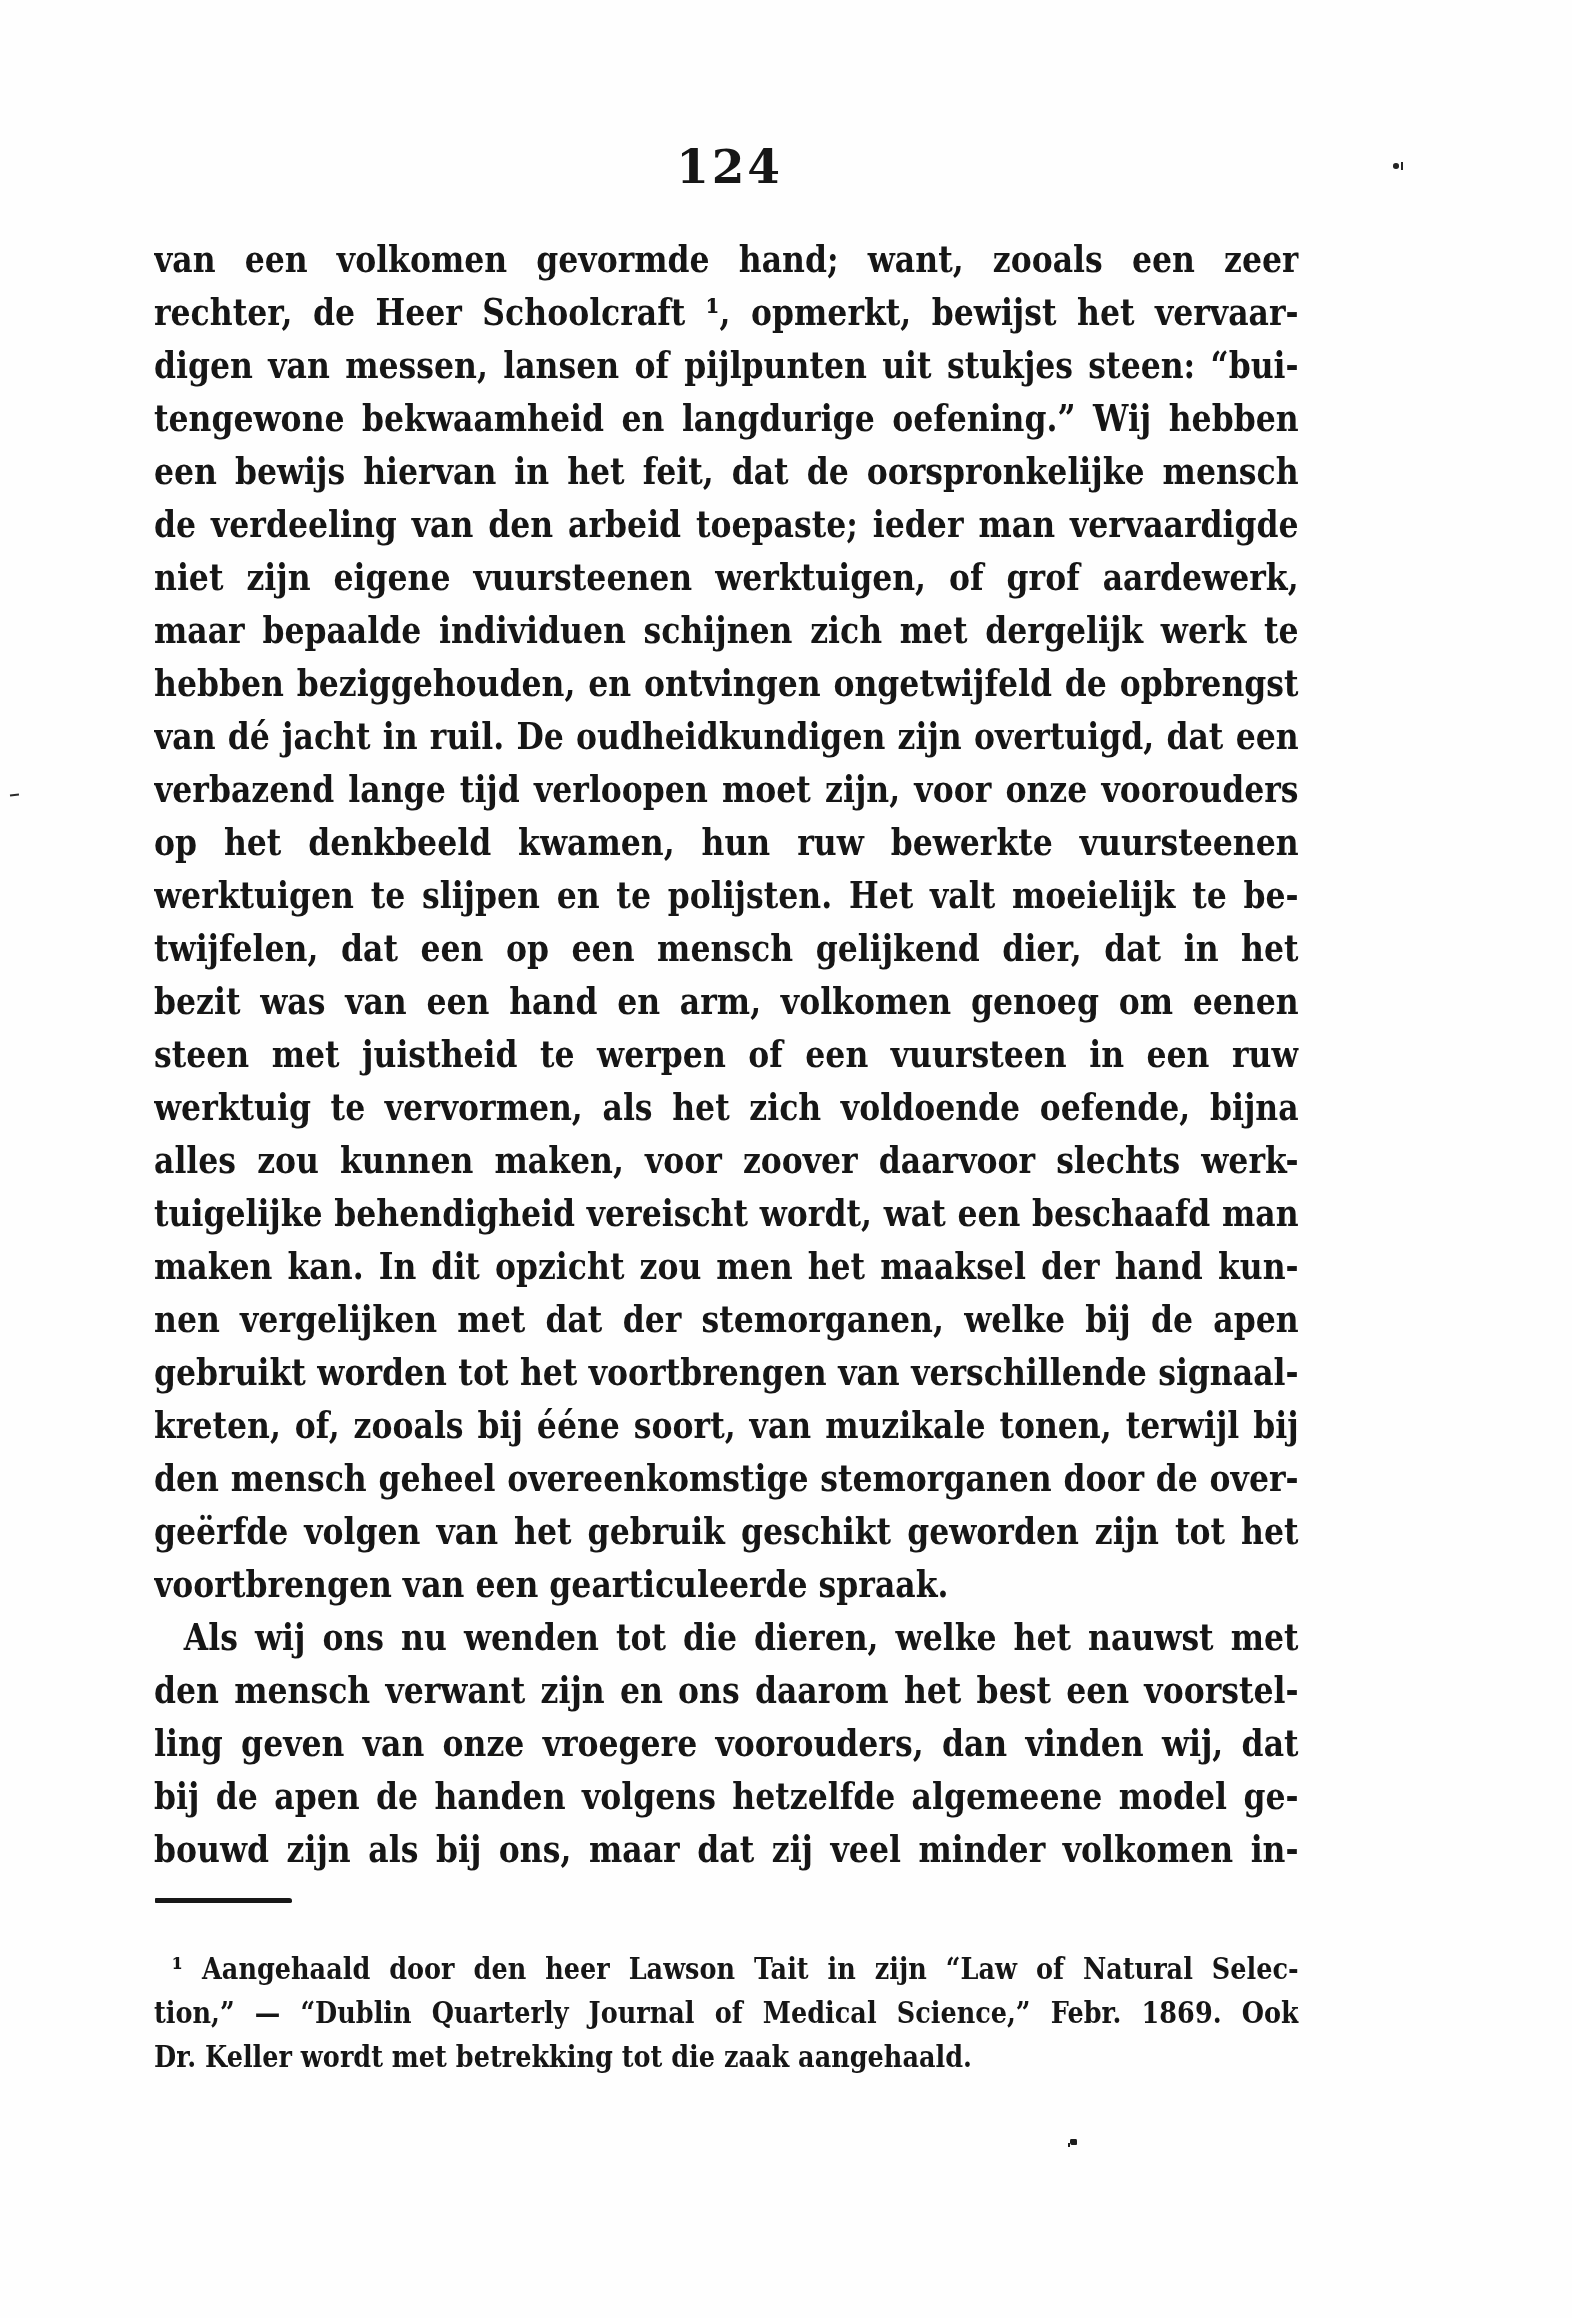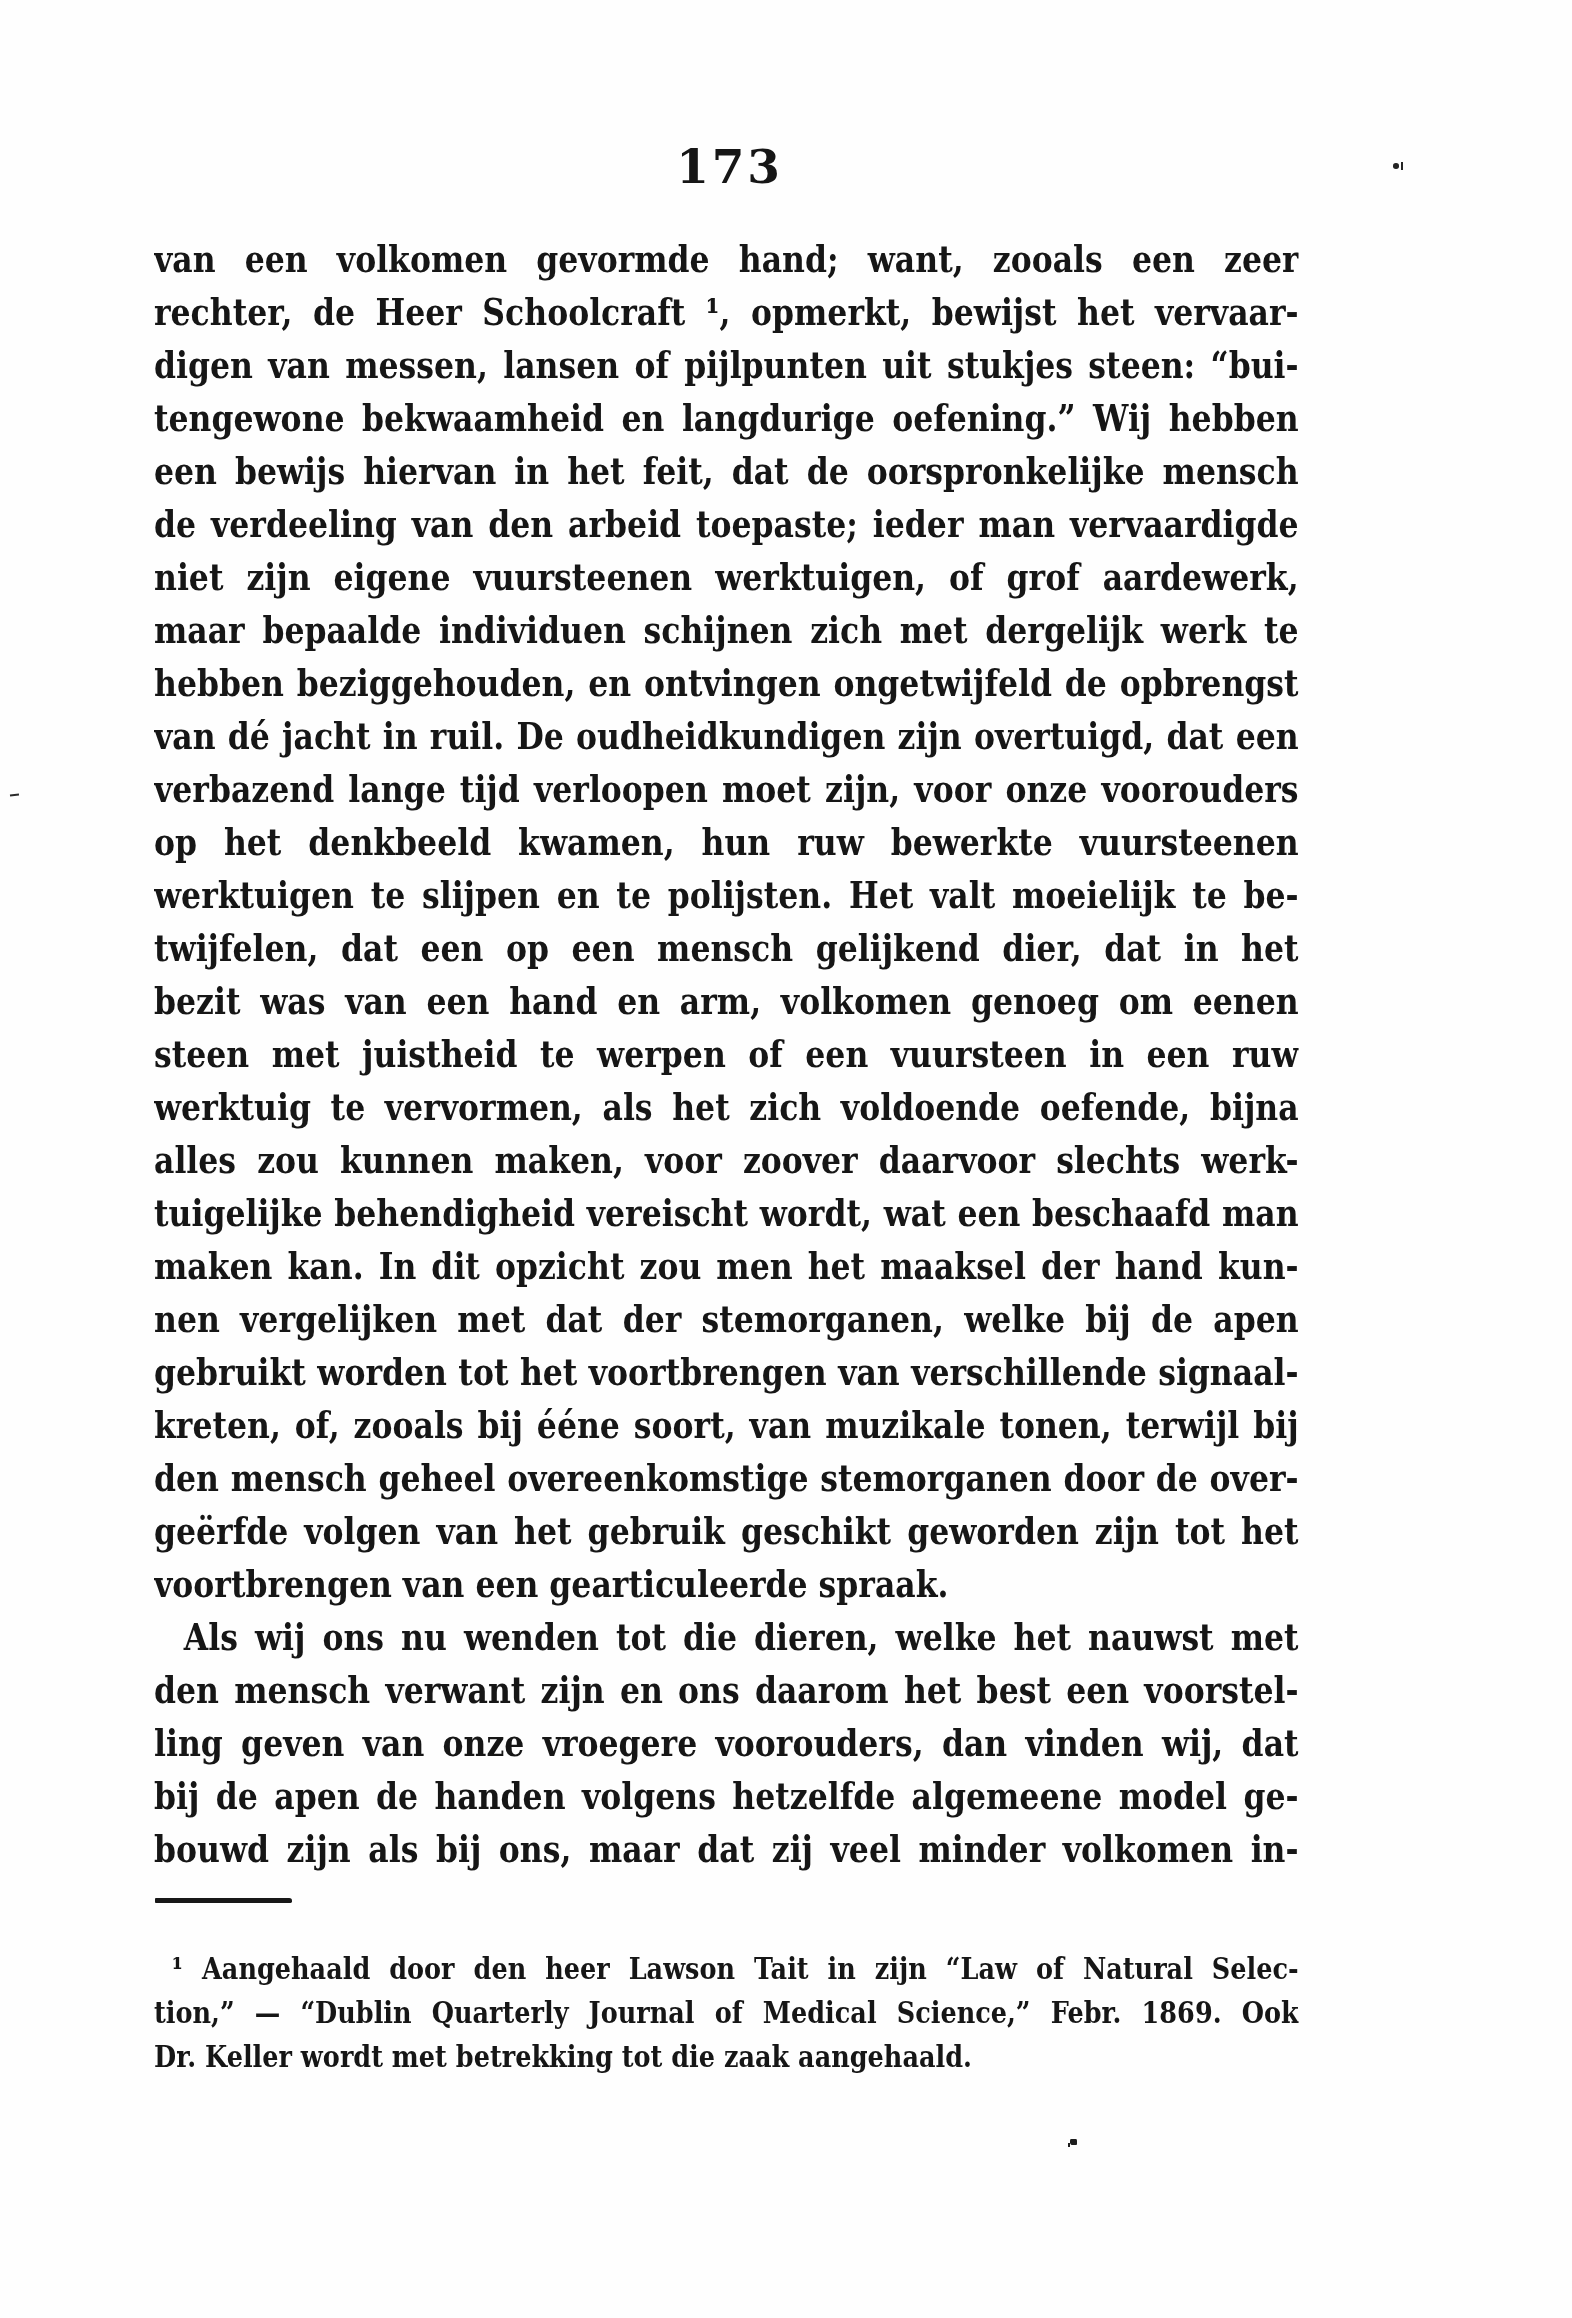--- a/index.html
+++ b/index.html
@@ -59,21 +59,21 @@
   .art-tick-tr  { left: 1401px; top: 162px;  width: 1.9px;  height: 8px; }
   .art-dash-lm  { left: 10.2px;   top: 794px; width: 9.3px; height: 2.3px; transform: rotate(-6deg); background:#2a2a2a; }
   .art-blob-bc  { left: 1070px; top: 2139px; width: 7px; height: 6px; border-radius: 1.4px 1.4px 0.9px 2.8px; background:#1d1d1d; }
   .art-tail-bc  { left: 1068px; top: 2143px; width: 2.3px;  height: 4.2px;  background:#1d1d1d; }
 </style>
 </head>
 <body>
 
 <div class="page">
 
-  <div class="pageno">173</div>
+  <div class="pageno">124</div>
 
   <div class="art art-dot-tr"></div>
   <div class="art art-tick-tr"></div>
   <div class="art art-dash-lm"></div>
 
   <div class="textblock bodyblock">
 
   <div class="line">van een volkomen gevormde hand; want, zooals een zeer bevoegd</div>
       <div class="line">rechter, de Heer Schoolcraft ¹, opmerkt, bewijst het vervaar-</div>
       <div class="line">digen van messen, lansen of pijlpunten uit stukjes steen: “bui-</div>

